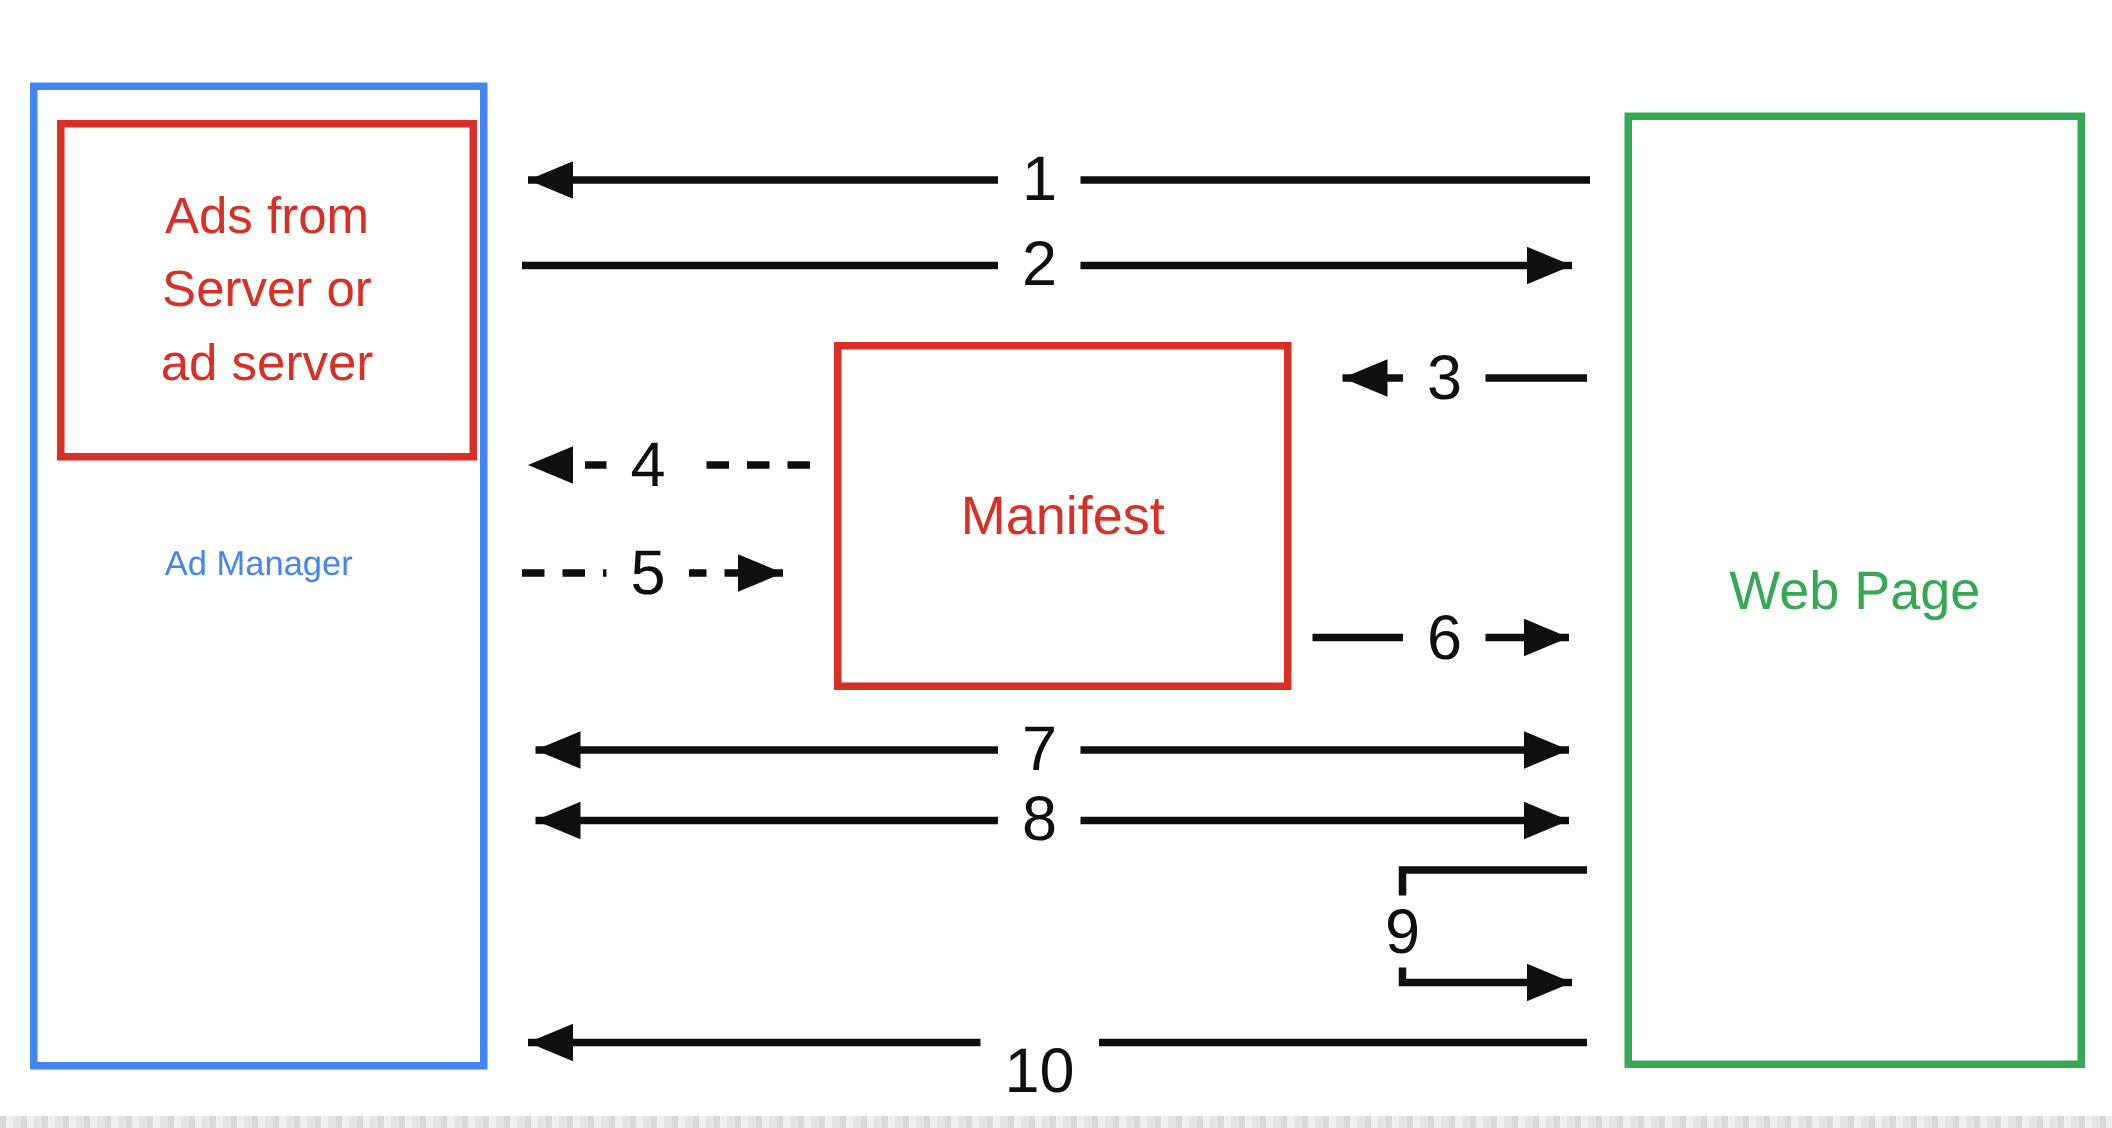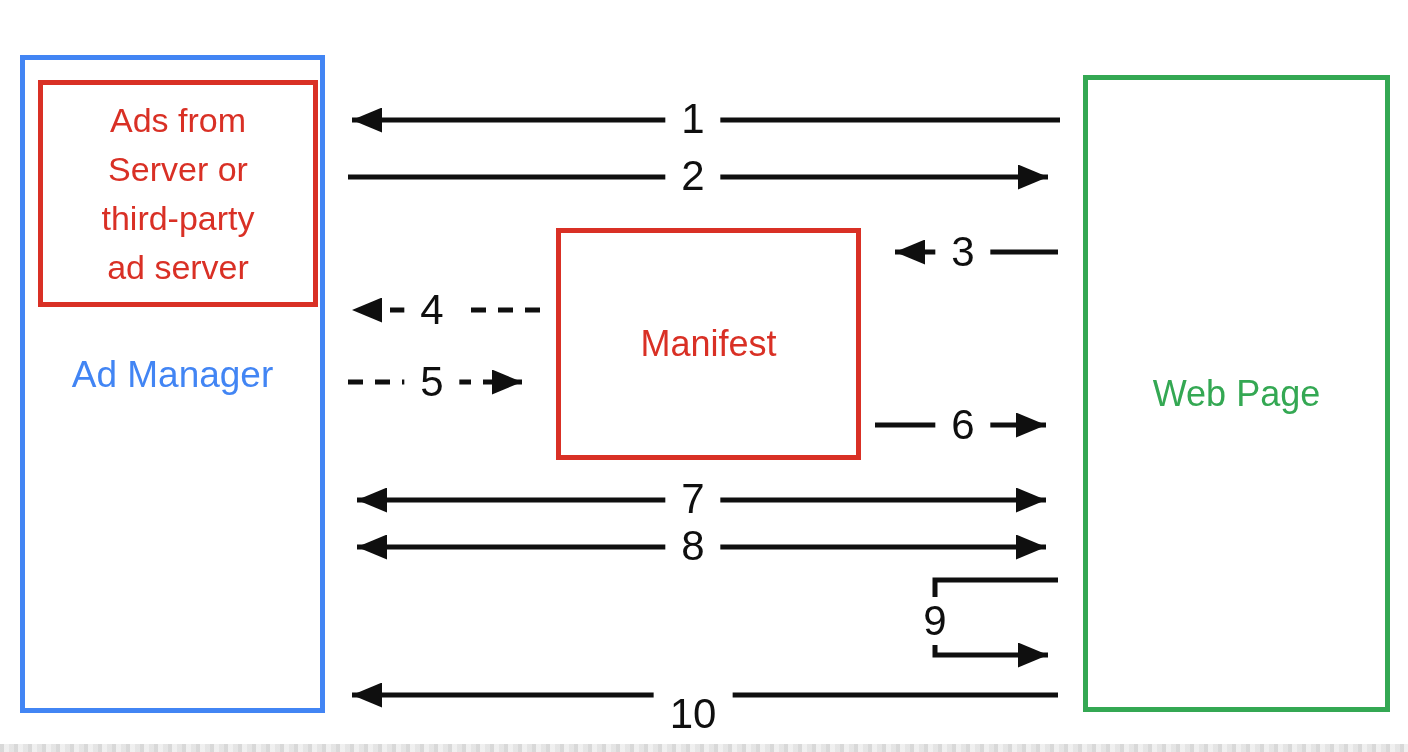--- a/index.html
+++ b/index.html
@@ -6,21 +6,21 @@
   body{width:1408px;height:752px;overflow:hidden;font-family:"Liberation Sans",sans-serif;}
   .stage{position:relative;width:1408px;height:752px;background:#fff;padding-left:25px;}
 
   
   .box{position:absolute;box-sizing:border-box;background:#fff;}
   .left-box{left:20px;top:55px;width:305px;height:658px;border:5px solid var(--blue,#4285F4);}
   .inner-red-box{position:absolute;left:13px;top:20px;width:270px;height:217px;border:5px solid var(--red,#D93025);
     display:flex;flex-direction:column;align-items:center;justify-content:center;
     color:var(--red,#D93025);font-size:34px;line-height:49px;text-align:center;}
   .left-label{position:absolute;left:0;top:290px;width:100%;text-align:center;
-    color:var(--blue,#4285F4);font-size:37px;line-height:50px;}
+    color:var(--blue,#4285F4);font-size:23px;line-height:50px;}
   .middle-box{left:556px;top:228px;width:305px;height:232px;border:5px solid var(--red,#D93025);
     display:flex;flex-direction:column;align-items:center;justify-content:center;
     color:var(--red,#D93025);font-size:36px;line-height:52px;text-align:center;}
   .right-box{left:1083px;top:75px;width:307px;height:637px;border:5px solid var(--green,#34A853);
     display:flex;flex-direction:column;align-items:center;justify-content:center;
     color:var(--green,#34A853);font-size:36px;line-height:50px;text-align:center;}
 
   
   .arrows{position:absolute;left:0;top:0;width:1408px;height:752px;}
   .arrow-line{stroke:var(--arrow,#0f0f0f);stroke-width:5;fill:none;}
@@ -57,21 +57,20 @@
     <line class="arrow-line" x1="693" y1="547" x2="357" y2="547" marker-end="url(#arrowhead)"></line>
     <line class="arrow-line" x1="693" y1="547" x2="1046" y2="547" marker-end="url(#arrowhead)"></line>
     <polyline class="arrow-line" points="1058,580 935,580 935,655 1048,655" marker-end="url(#arrowhead)"></polyline>
     <line class="arrow-line" x1="1058" y1="695" x2="352" y2="695" marker-end="url(#arrowhead)"></line>
   </svg>
 
   <div class="box left-box">
     <div class="inner-red-box">
       <div>Ads from</div>
       <div>Server or</div>
-      <div>third-party</div>
       <div>ad server</div>
     </div>
     <div class="left-label">
       <div>Ad Manager</div>
     </div>
   </div>
 
   <div class="box middle-box">
     <div>Manifest</div>
   </div>

